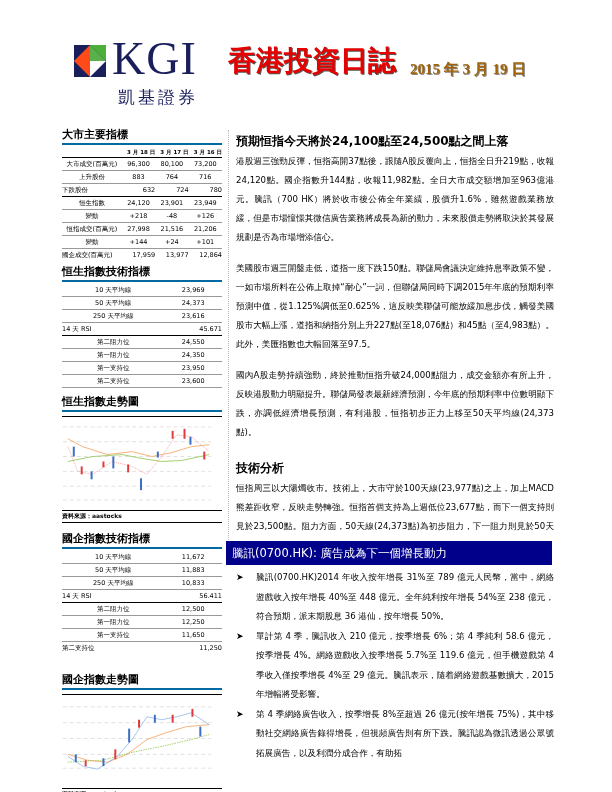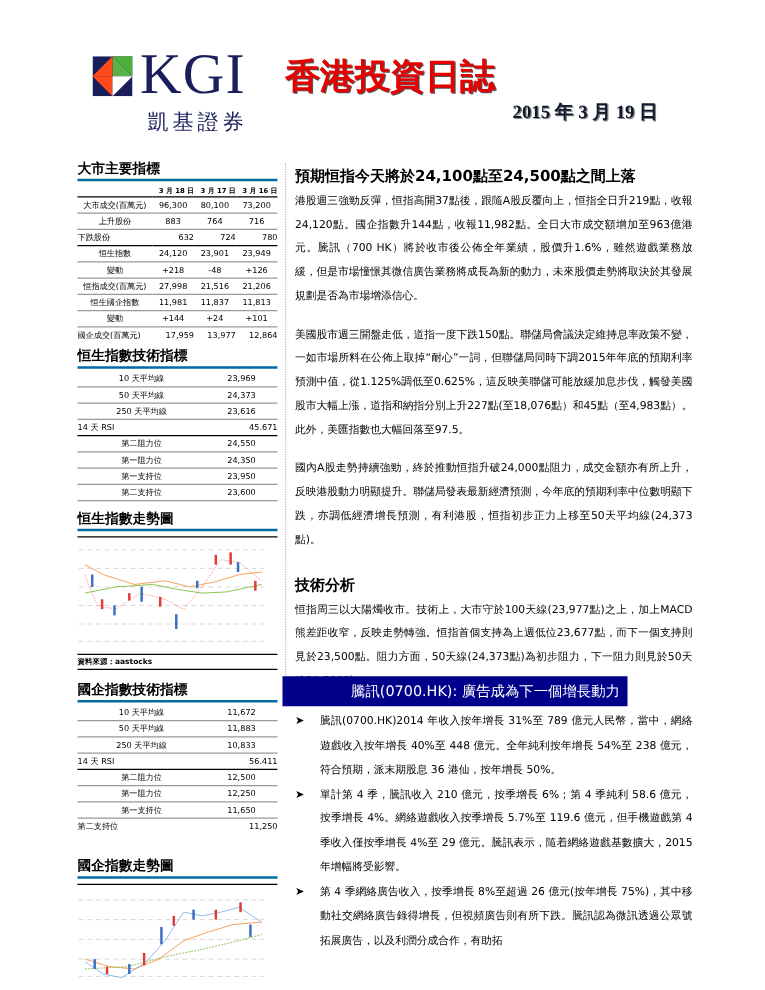--- a/index.html
+++ b/index.html
@@ -6,40 +6,40 @@
   body { width: 612px; height: 792px; background: #fff; position: relative; overflow: hidden;
          font-family: "DejaVu Serif", "Liberation Serif", serif; color: #000; }
   .header { position: absolute; left: 0; top: 0; width: 612px; height: 125px; }
   .logo { position: absolute; left: 74px; top: 45px; width: 32px; height: 32px; }
   .logo-text { position: absolute; left: 112px; top: 36px; font-family: Liberation Serif, serif;
                font-size: 46px; color: #1a1f5c; letter-spacing: 1px; line-height: 46px; }
   .logo-cn { position: absolute; left: 118px; top: 86px; font-family: "DejaVu Sans", sans-serif;
              font-size: 17px; color: #1a1f5c; letter-spacing: 3px; }
   .title { position: absolute; left: 228px; top: 42px; font-size: 28px; font-weight: bold; color: #e60000;
            text-shadow: 1px 1px 0 #555; font-family: Liberation Sans, sans-serif; }
-  .date { position: absolute; left: 410px; top: 80px; font-size: 15px; font-weight: bold; color: #0f172a;
+  .date { position: absolute; left: 410px; top: 60px; font-size: 15px; font-weight: bold; color: #a16207;
           text-shadow: 1px 1px 0 #888; font-family: "Liberation Serif", serif; }
 
   .left { position: absolute; left: 62px; top: 127px; width: 160px; font-family: "DejaVu Sans", sans-serif; }
   .sec-title { font-size: 11px; font-weight: bold; border-bottom: 2px solid #0369a1; padding-bottom: 1px; margin-bottom: 2px; }
   table { width: 100%; border-collapse: collapse; font-size: 6.5px; }
   td, th { padding: 1.5px 0; font-weight: normal; }
   th { font-size: 5.5px; font-weight: bold; text-align: right; }
   td.num { text-align: right; }
   tr.sep td { border-top: 1.5px solid #000; }
   tr.u td { border-bottom: 0.5px solid #999; text-align: center; }
   .chart { width: 160px; height: 88px; margin-top: 2px; border-top: 1px solid #000; }
   .source { font-size: 6px; font-weight: bold; border-top: 1px solid #000; border-bottom: 1px solid #000; padding: 1px 0; margin-top: 2px; }
 
   .right { position: absolute; left: 236px; top: 133px; width: 318px; }
   .h1 { font-size: 12px; font-weight: bold; margin-bottom: 2px; font-family: "DejaVu Sans", sans-serif; }
   .p { font-size: 8.6px; line-height: 19px; text-align: justify; font-family: "DejaVu Sans", sans-serif; }
   .gap { height: 12px; }
-  .banner { position: absolute; left: 226px; top: 541px; width: 276px; height: 24px; background: #00008b;
-            color: #fff; font-size: 11.5px; padding: 5px 6px; font-family: "DejaVu Sans", sans-serif; text-align: right; }
+  .banner { position: absolute; left: 226px; top: 541px; width: 326px; height: 24px; background: #00008b;
+            color: #fff; font-size: 11.5px; padding: 5px 6px; font-family: "DejaVu Sans", sans-serif; }
   .bullets { position: absolute; left: 236px; top: 568px; width: 318px; }
   .bullet { display: flex; font-size: 8.6px; line-height: 19.5px; font-family: "DejaVu Sans", sans-serif; }
   .bullet .mk { width: 20px; flex: none; font-size: 9px; }
   .bullet .tx { text-align: justify; }
   .vline { position: absolute; left: 228px; top: 130px; width: 1px; height: 410px; border-left: 1px dotted #bbb; }
 </style>
 </head>
 <body>
 
 <div class="header">
@@ -97,26 +97,20 @@
           <td>變動</td>
           <td class="num">+218</td>
           <td class="num">-48</td>
           <td class="num">+126</td>
         </tr>
     <tr class="u">
           <td>恒指成交(百萬元)</td>
           <td class="num">27,998</td>
           <td class="num">21,516</td>
           <td class="num">21,206</td>
-        </tr>
-    <tr class="u">
-          <td>恒生國企指數</td>
-          <td class="num">11,981</td>
-          <td class="num">11,837</td>
-          <td class="num">11,813</td>
         </tr>
     <tr class="u">
           <td>變動</td>
           <td class="num">+144</td>
           <td class="num">+24</td>
           <td class="num">+101</td>
         </tr>
     <tr>
           <td>國企成交(百萬元)</td>
           <td class="num">17,959</td>

